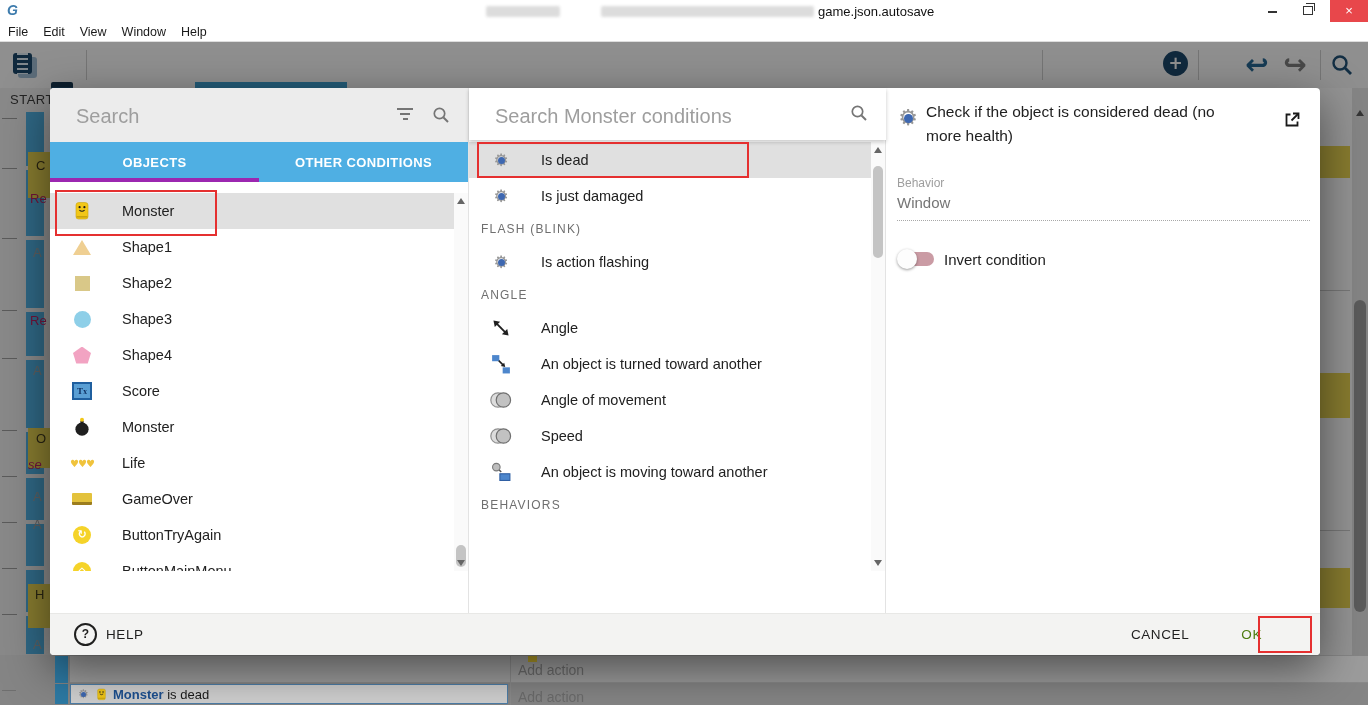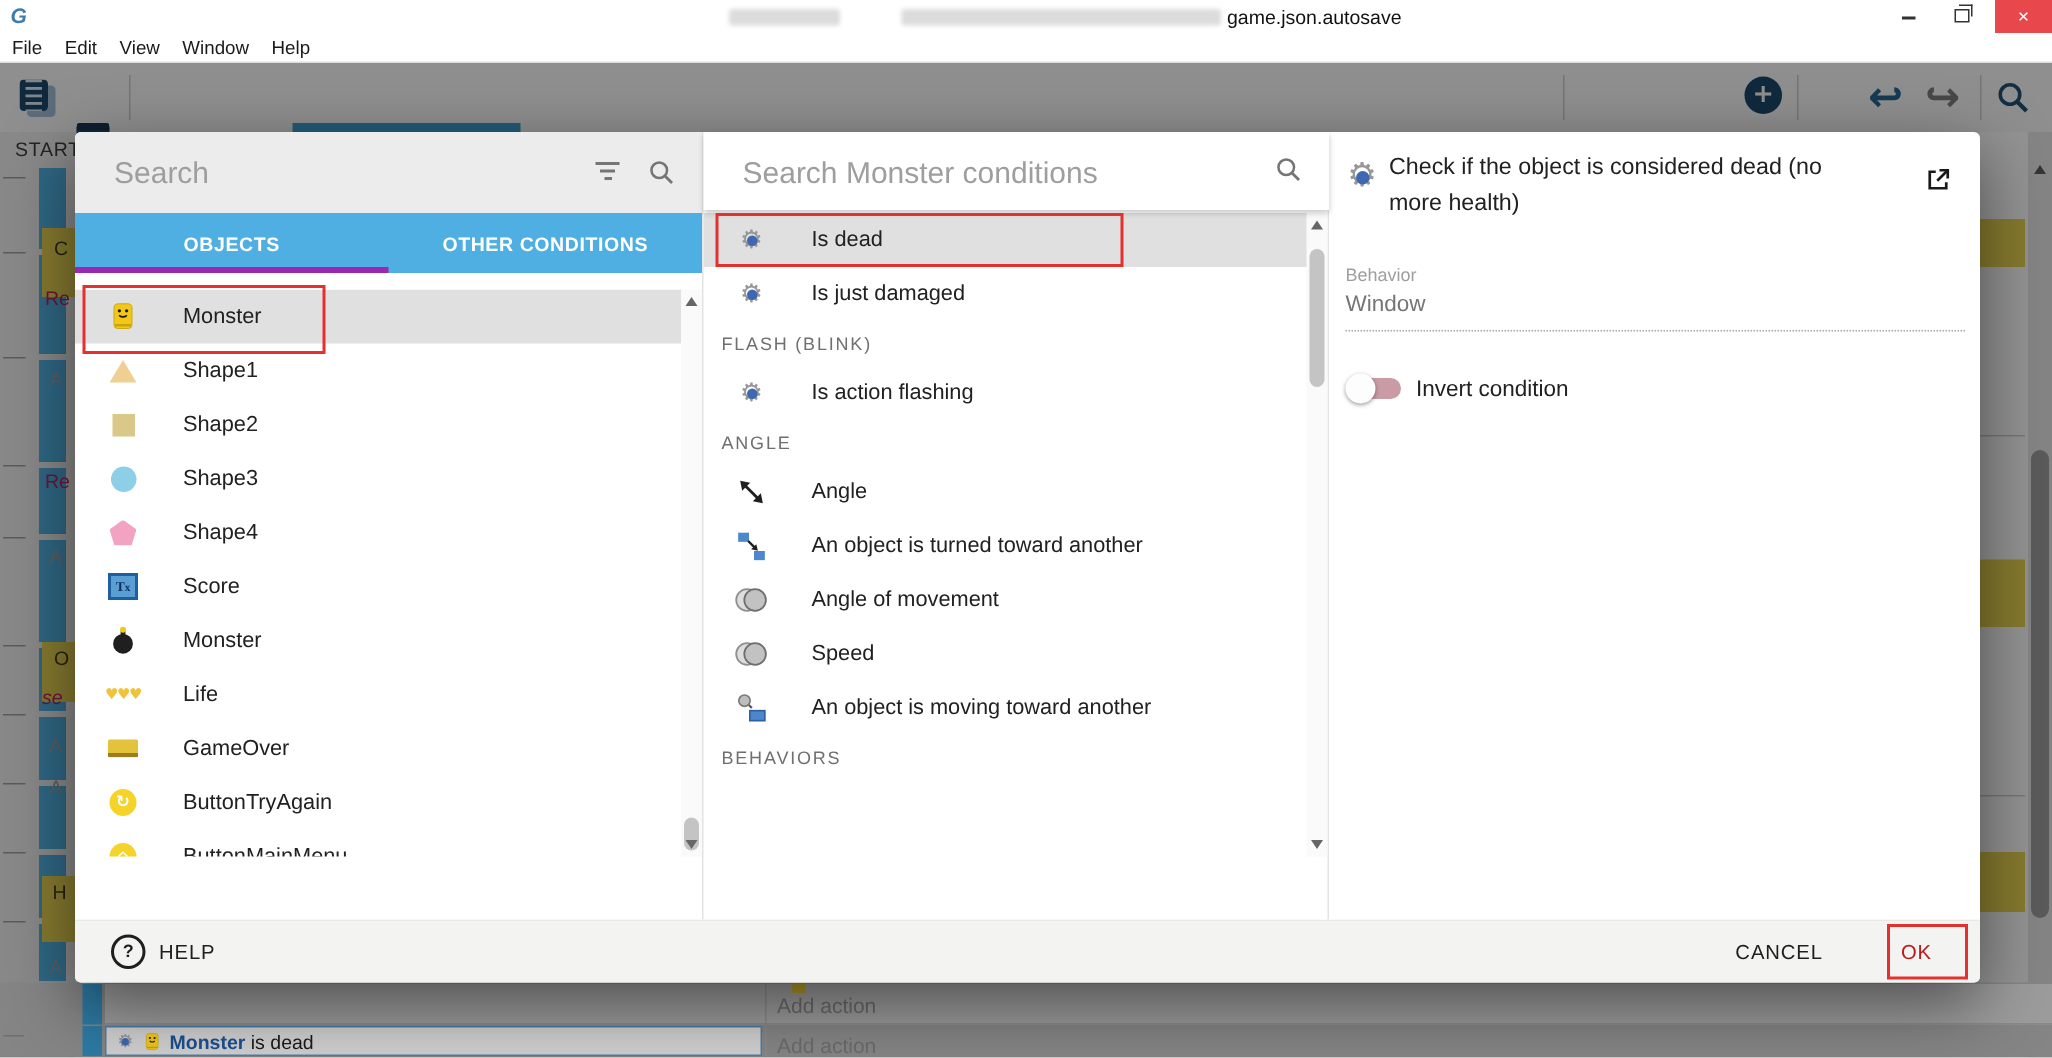--- a/index.html
+++ b/index.html
@@ -124,21 +124,21 @@
   .toggle{position:absolute;left:14px;top:164px;width:34px;height:14px;border-radius:7px;background:#ca9ba4;cursor:pointer;}
   .toggle .knob{position:absolute;left:-3px;top:-3px;width:20px;height:20px;border-radius:50%;background:#fdfdfd;box-shadow:0 1px 3px rgba(0,0,0,.4);}
   .d-invert{position:absolute;left:58px;top:163px;font-size:15px;color:#212121;}
   
   .dfooter{position:absolute;left:0;right:0;bottom:0;height:42px;background:#f3f3f2;border-top:1px solid #e8e8e6;border-radius:0 0 4px 4px;display:flex;align-items:center;padding:0 22px 0 24px;box-sizing:border-box;}
   .helpbtn{display:flex;align-items:center;gap:9px;cursor:pointer;}
   .qmark{width:19px;height:19px;border:2px solid #1f1f1f;border-radius:50%;font:bold 12px/19px "Liberation Sans",sans-serif;text-align:center;color:#1f1f1f;}
   .helplbl,.cancelbtn{font-size:13.5px;letter-spacing:.6px;color:#1f1f1f;}
   .spacer{flex:1;}
   .cancelbtn{margin-right:52px;cursor:pointer;}
-  .okbtn{font-size:13.5px;letter-spacing:.6px;color:#b91c1c;margin-right:10px;cursor:pointer;}
+  .okbtn{font-size:13.5px;letter-spacing:.6px;color:#4d7c0f;margin-right:36px;cursor:pointer;}
 
   
   .gear{position:relative;display:inline-flex;align-items:center;justify-content:center;width:100%;height:100%;}
   .gear-g{font-family:"DejaVu Sans",sans-serif;color:#979797;font-size:17px;line-height:1;}
   .gear-dot{position:absolute;width:7px;height:7px;border-radius:50%;background:#3e68b1;}
   .ic-sm{width:13px;height:13px;} .ic-sm .gear-g{font-size:12px;} .ic-sm .gear-dot{width:5px;height:5px;}
   .ic-lg{position:relative;width:24px;height:24px;display:flex;align-items:center;justify-content:center;}
   .ic-lg .gear-g{font-size:22px;} .ic-lg .gear-dot{width:9px;height:9px;}
   .sh-tri{width:0;height:0;border-left:9px solid transparent;border-right:9px solid transparent;border-bottom:15px solid #efcf92;}
   .sh-sq{width:15px;height:15px;background:#d9c888;}

